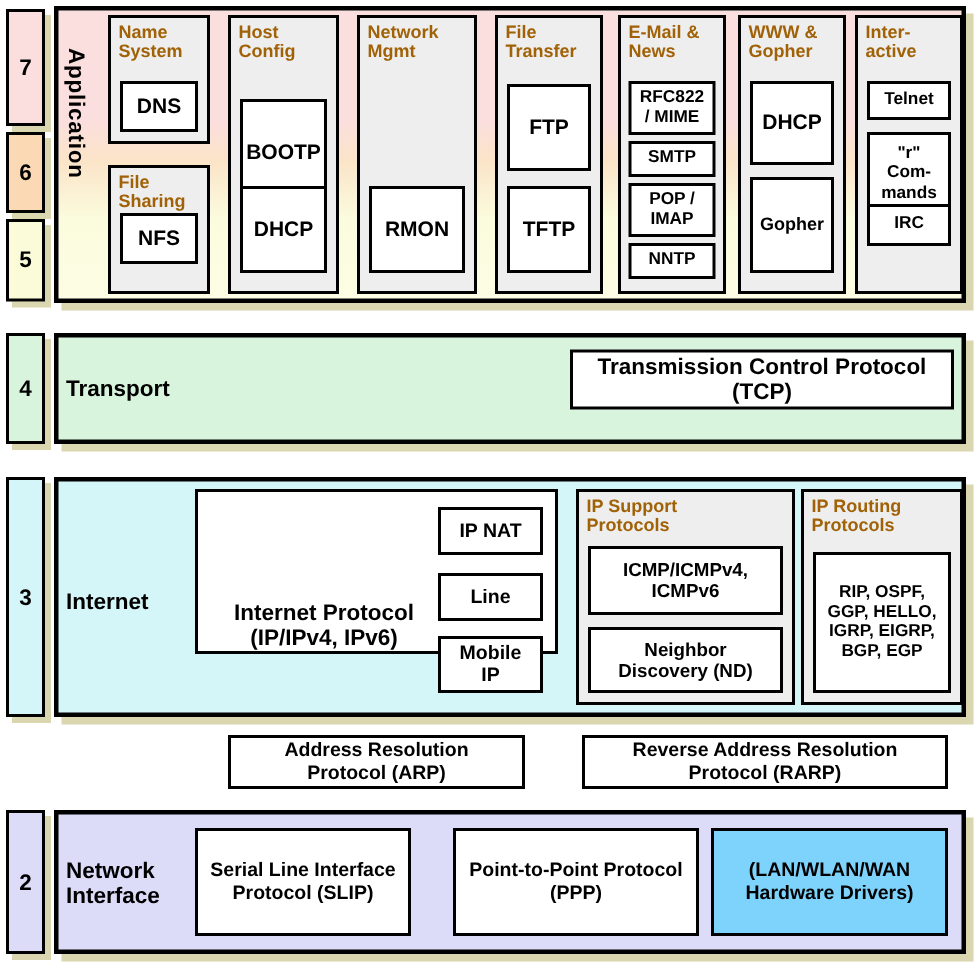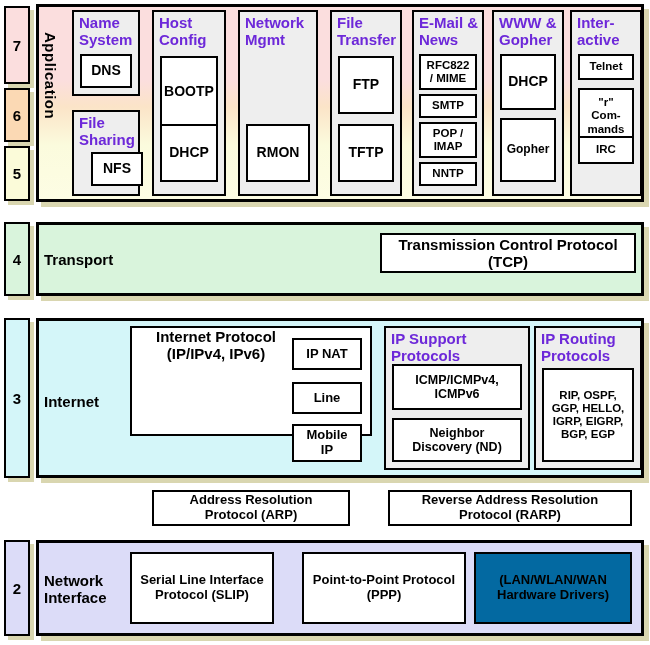--- a/index.html
+++ b/index.html
@@ -91,44 +91,44 @@
     border: 2px solid #000;
     box-sizing: border-box;
     z-index: 3;
   }
   .group > .gtitle {
     position: absolute;
     left: 5px;
     top: 3px;
     right: 3px;
     font-weight: bold;
-    font-size: 15px;
+    font-size: 12px;
     line-height: 1.12;
-    color: #6d28d9;
+    color: #a16207;
     white-space: pre-line;
   }
 
   
   .box {
     position: absolute;
     background: #ffffff;
     border: 2px solid #000;
     box-sizing: border-box;
     display: flex;
     align-items: center;
     justify-content: center;
     text-align: center;
     font-weight: bold;
     color: #000;
     line-height: 1.14;
     white-space: pre-line;
     z-index: 4;
   }
   .box.gray {
-    background: #0369a1;
+    background: #7dd3fc;
   }
 </style>
 </head>
 <body>
 
 <div id="diagram">
 
   <div class="watermark">The TCP/IP Guide</div>
 
   <div class="numchip" style="top:6px; height:78px; background:#fbdede;">
@@ -158,27 +158,27 @@
   <div class="group" style="left:72px; top:10px; width:68px; height:86px;">
     <div class="gtitle">Name
 System</div>
   </div>
   <div class="box" style="left:80px; top:54px; width:52px; height:34px; font-size:14px;">DNS</div>
 
   <div class="group" style="left:72px; top:110px; width:68px; height:86px;">
     <div class="gtitle">File
 Sharing</div>
   </div>
-  <div class="box" style="left:80px; top:152px; width:52px; height:34px; font-size:14px;margin-left:11px;">NFS</div>
+  <div class="box" style="left:80px; top:142px; width:52px; height:34px; font-size:14px;">NFS</div>
 
   <div class="group" style="left:152px; top:10px; width:74px; height:186px;">
     <div class="gtitle">Host
 Config</div>
   </div>
-  <div class="box" style="left:160px; top:56px; width:58px; height:72px; font-size:14px;">BOOTP</div>
+  <div class="box" style="left:160px; top:66px; width:58px; height:72px; font-size:14px;">BOOTP</div>
   <div class="box" style="left:160px; top:124px; width:58px; height:58px; font-size:14px;">DHCP</div>
 
   <div class="group" style="left:238px; top:10px; width:80px; height:186px;">
     <div class="gtitle">Network
 Mgmt</div>
   </div>
   <div class="box" style="left:246px; top:124px; width:64px; height:58px; font-size:14px;">RMON</div>
 
   <div class="group" style="left:330px; top:10px; width:72px; height:186px;">
     <div class="gtitle">File
@@ -216,21 +216,21 @@
   <div class="box" style="left:578px; top:136px; width:56px; height:28px; font-size:11.5px;">IRC</div>
 
   <div class="panel" style="left:36px; top:222px; width:608px; height:74px; background:#d9f4dc;"></div>
   <div class="hlabel" style="left:44px; top:251px;">Transport</div>
   <div class="box" style="left:380px; top:233px; width:256px; height:40px; font-size:15px;">Transmission Control Protocol
 (TCP)</div>
 
   <div class="panel" style="left:36px; top:318px; width:608px; height:160px; background:#d4f6f9;"></div>
   <div class="hlabel" style="left:44px; top:393px;">Internet</div>
 
-  <div class="box" style="left:130px; top:326px; width:242px; height:110px; justify-content:flex-start; align-items:flex-start; font-size:15px;">
+  <div class="box" style="left:130px; top:326px; width:242px; height:110px; justify-content:flex-start; align-items:flex-end; font-size:15px;">
     <span style="display:block; width:160px; margin-left:4px; text-align:center;">Internet Protocol
 (IP/IPv4, IPv6)</span>
   </div>
   <div class="box" style="left:292px; top:338px; width:70px; height:32px; font-size:13px; z-index:5;">IP NAT</div>
   <div class="box" style="left:292px; top:382px; width:70px; height:32px; font-size:13px; z-index:5;">Line</div>
   <div class="box" style="left:292px; top:424px; width:70px; height:38px; font-size:13px; z-index:5;">Mobile
 IP</div>
 
   <div class="group" style="left:384px; top:326px; width:146px; height:144px;">
     <div class="gtitle">IP Support

